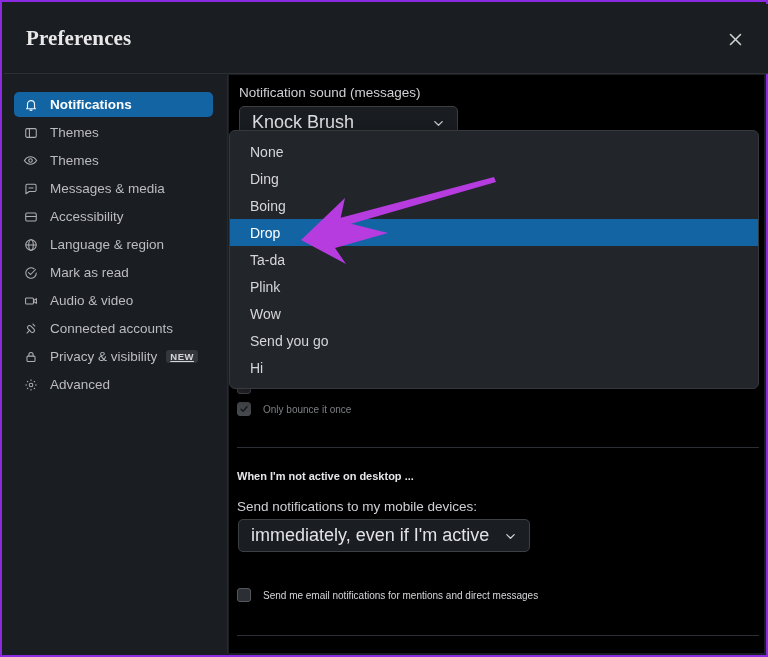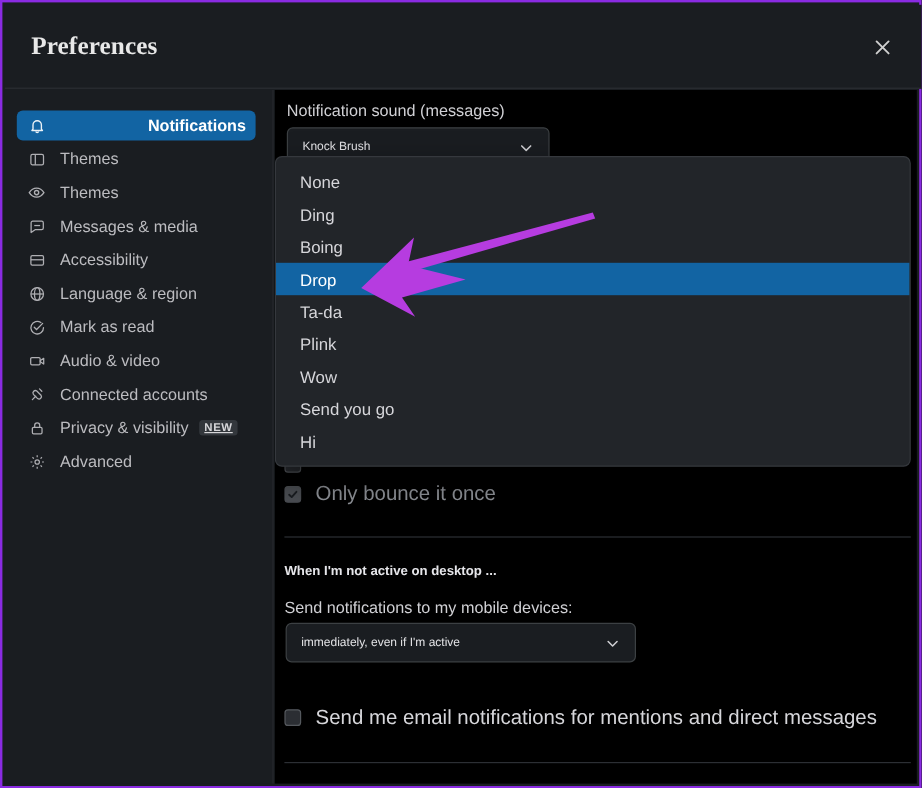--- a/index.html
+++ b/index.html
@@ -80,21 +80,20 @@
     border-radius: 5px;
     color: #bcbcc0;
     font-size: 13.5px;
     cursor: pointer;
     white-space: nowrap;
   }
   .side-item.active {
     background: #1264a3;
     color: #ffffff;
     font-weight: bold;
-    justify-content: space-between;
   }
   .side-ico {
     width: 17px;
     height: 17px;
     margin-right: 11px;
     flex: 0 0 17px;
     display: flex;
     align-items: center;
     justify-content: center;
     color: inherit;
@@ -129,21 +128,21 @@
     font-size: 13.5px;
     color: #d0d0d4;
   }
   .select-box {
     position: absolute;
     box-sizing: border-box;
     background: #1a1d21;
     border: 1px solid #3c4043;
     border-radius: 5px;
     color: #e3e3e6;
-    font-size: 10px;
+    font-size: 18px;
     display: flex;
     align-items: center;
     padding: 0 12px;
     cursor: pointer;
   }
   .select-box .caret {
     position: absolute;
     right: 12px;
     top: 50%;
     transform: translateY(-50%);
@@ -179,21 +178,21 @@
   .dd-item.selected {
     background: #1264a3;
     color: #ffffff;
   }
 
   
   .cb-row {
     position: absolute;
     display: flex;
     align-items: center;
-    font-size: 17px;
+    font-size: 10px;
     cursor: pointer;
   }
   .cbox {
     width: 14px;
     height: 14px;
     border-radius: 3px;
     box-sizing: border-box;
     margin-right: 12px;
     flex: 0 0 14px;
     display: flex;

